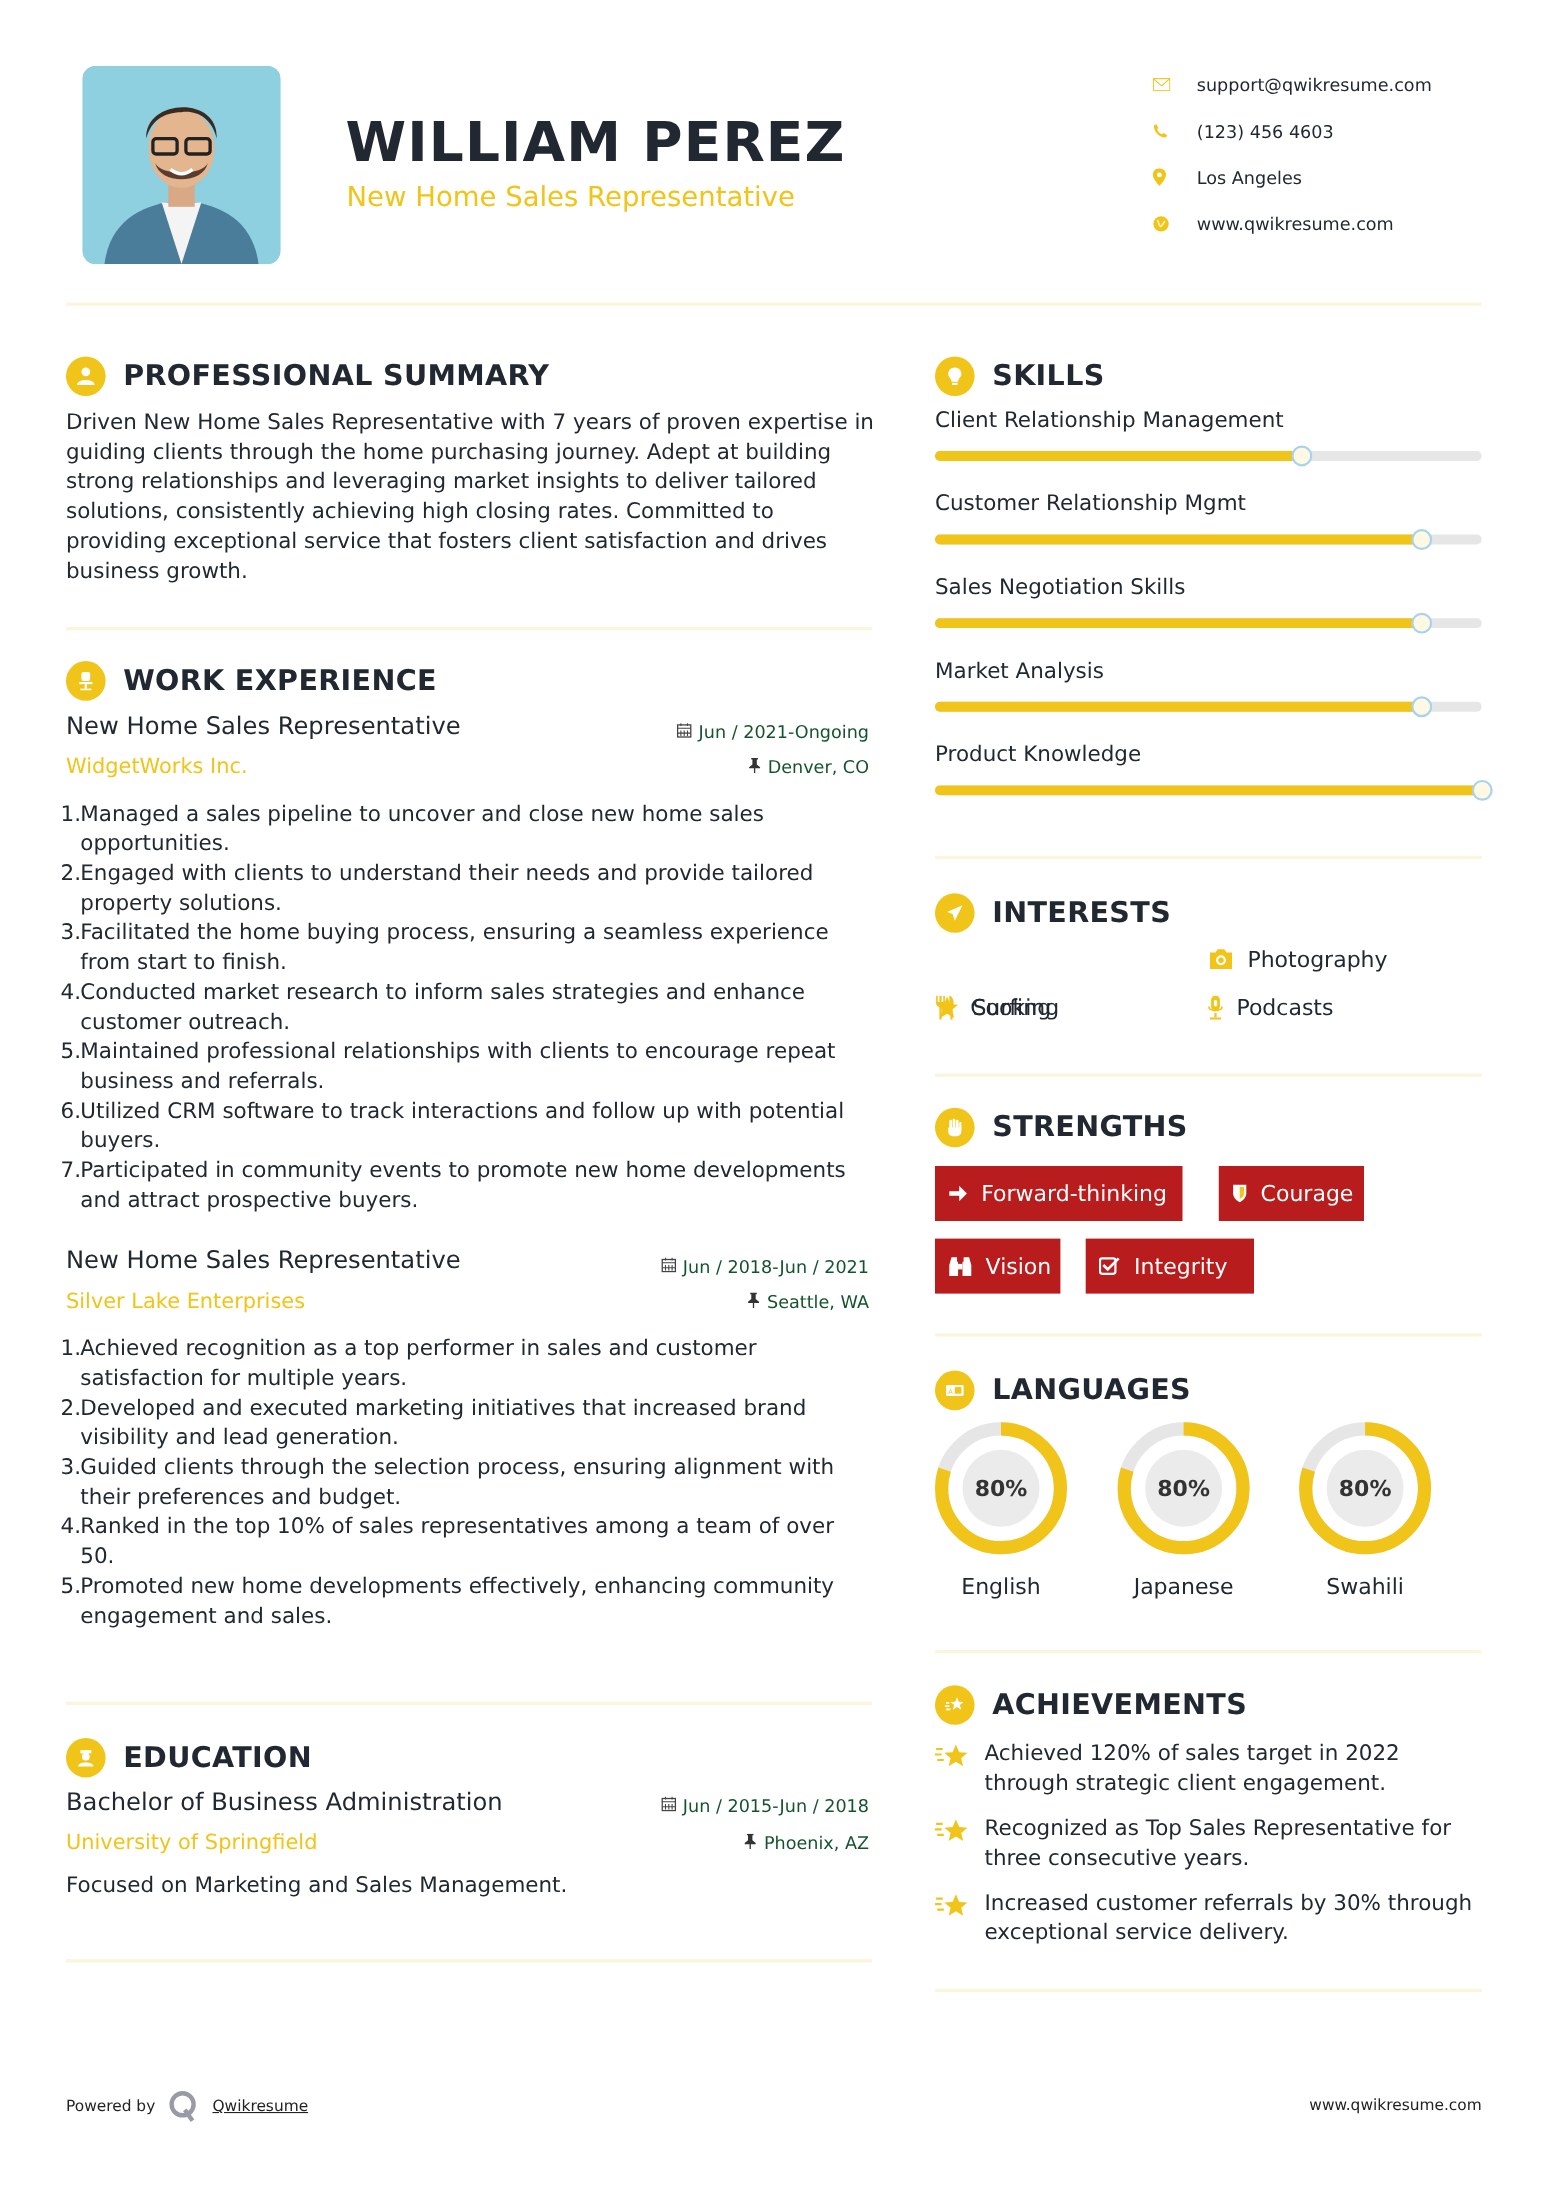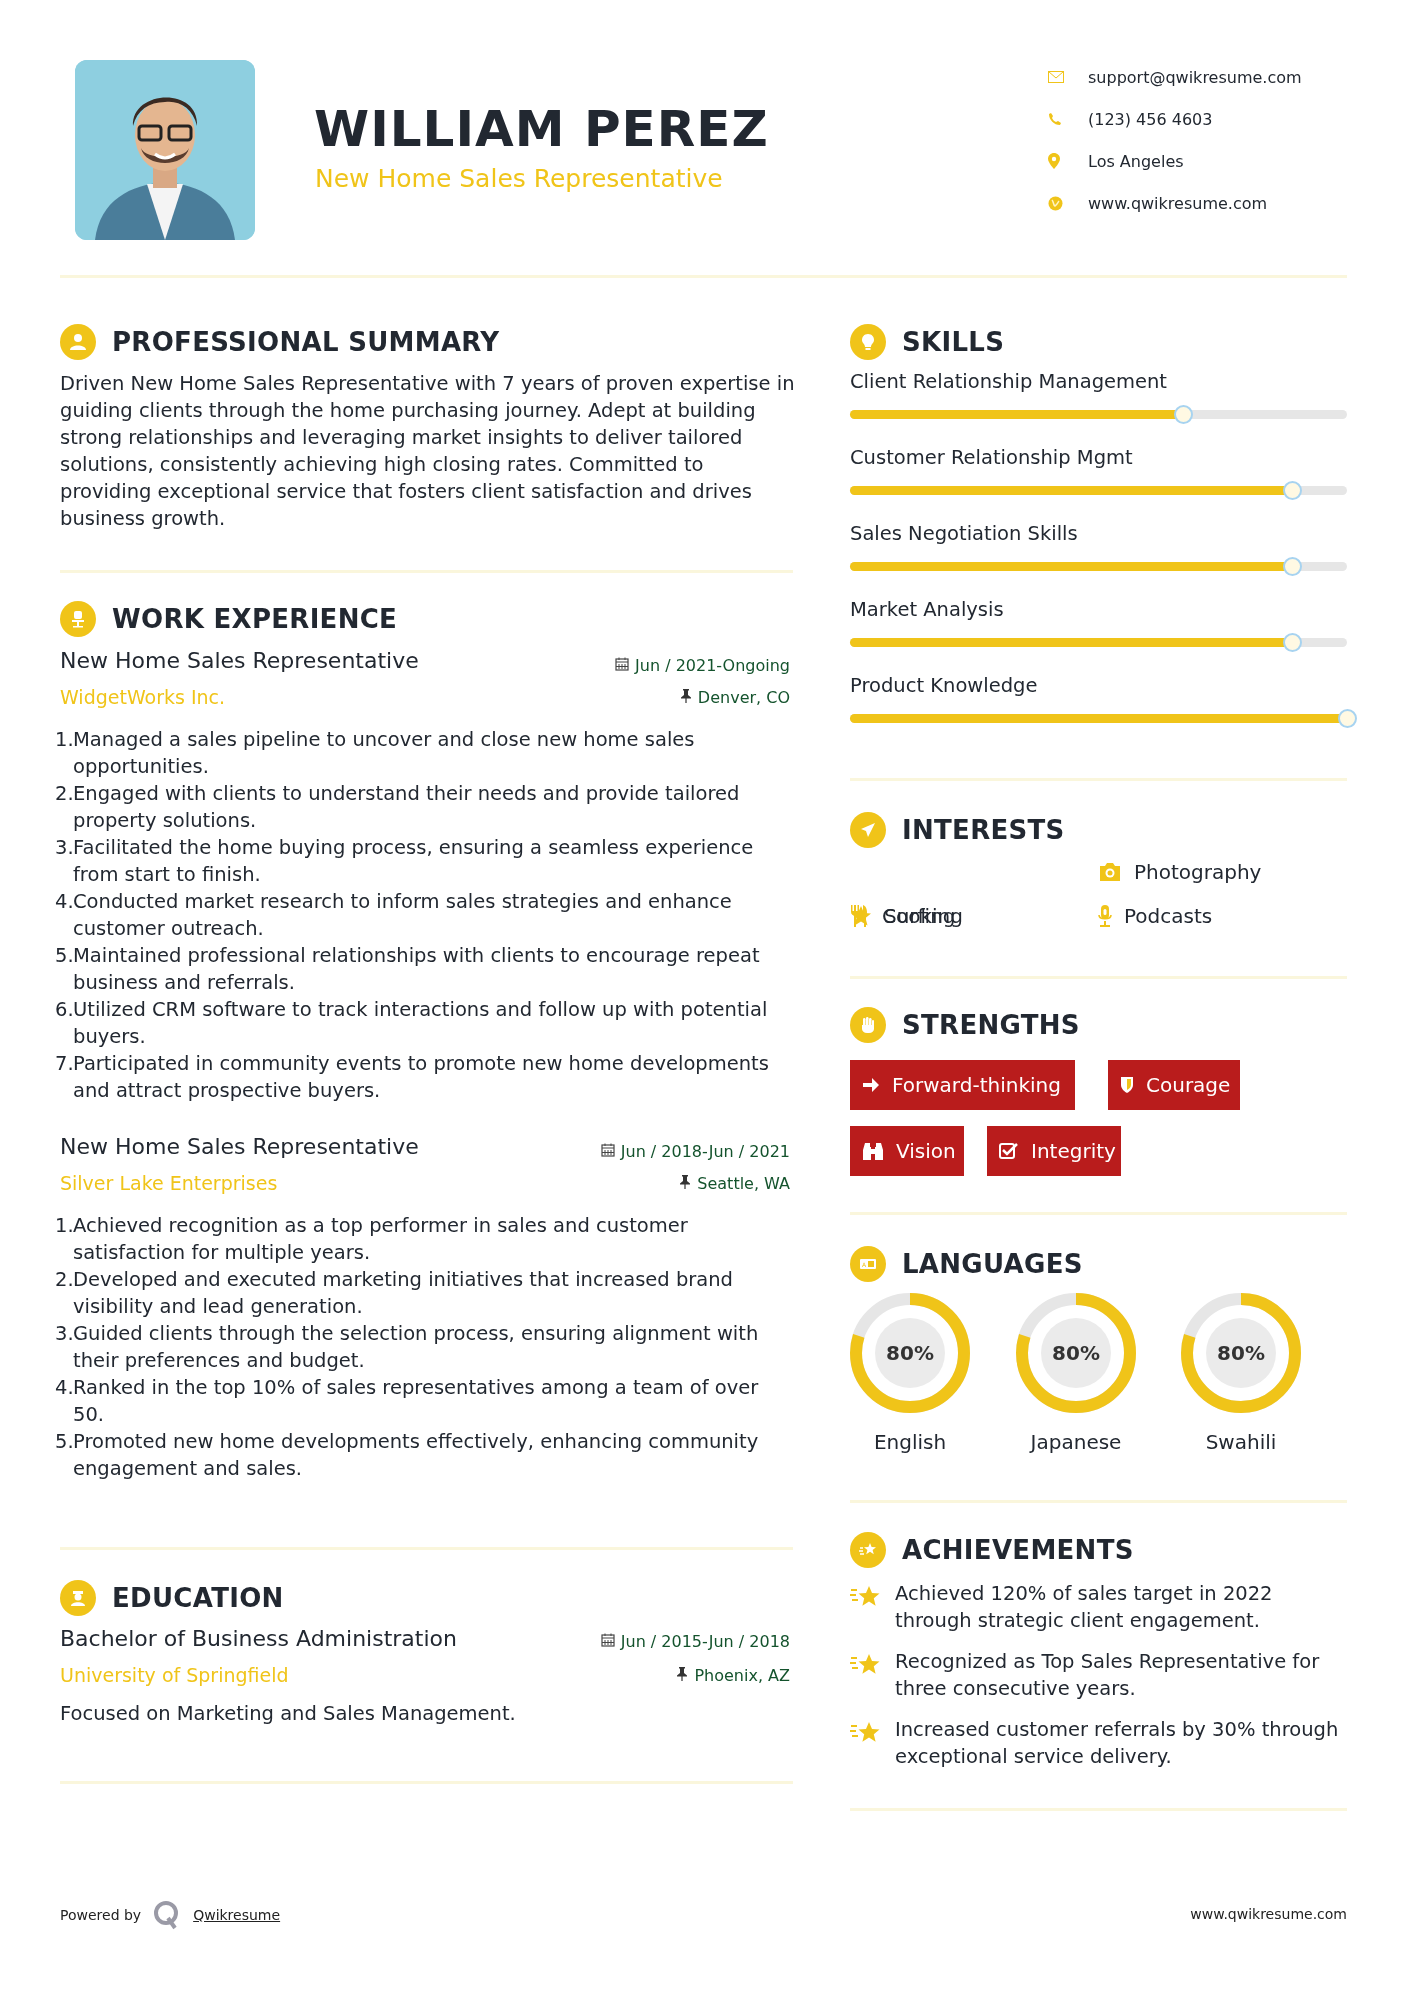--- a/index.html
+++ b/index.html
@@ -408,21 +408,21 @@
   <div class="tag" style="left:850px; top:1126px; width:114px;">
     <span class="ic">
       <svg width="22" height="20" viewBox="0 0 22 20">
           <path d="M3 2 H8 V6 H9 V19 H1 V9 Z" fill="#fff"></path>
           <path d="M14 2 H19 L21 9 V19 H13 V6 H14 Z" fill="#fff"></path>
           <rect x="9" y="8" width="4" height="5" fill="#fff"></rect>
         </svg>
     </span>
     <span>Vision</span>
   </div>
-  <div class="tag" style="left:987px; top:1126px; width:134px;">
+  <div class="tag" style="left:987px; top:1126px; width:153px;">
     <span class="ic">
       <svg width="20" height="18" viewBox="0 0 20 18">
           <rect x="1" y="2" width="14" height="14" rx="2" fill="none" stroke="#fff" stroke-width="2"></rect>
           <path d="M4 8 L8 12 L18 2" fill="none" stroke="#fff" stroke-width="2.5"></path>
         </svg>
     </span>
     <span>Integrity</span>
   </div>
 
   <div class="hr" style="left:850px; top:1212px; width:497px;"></div>

